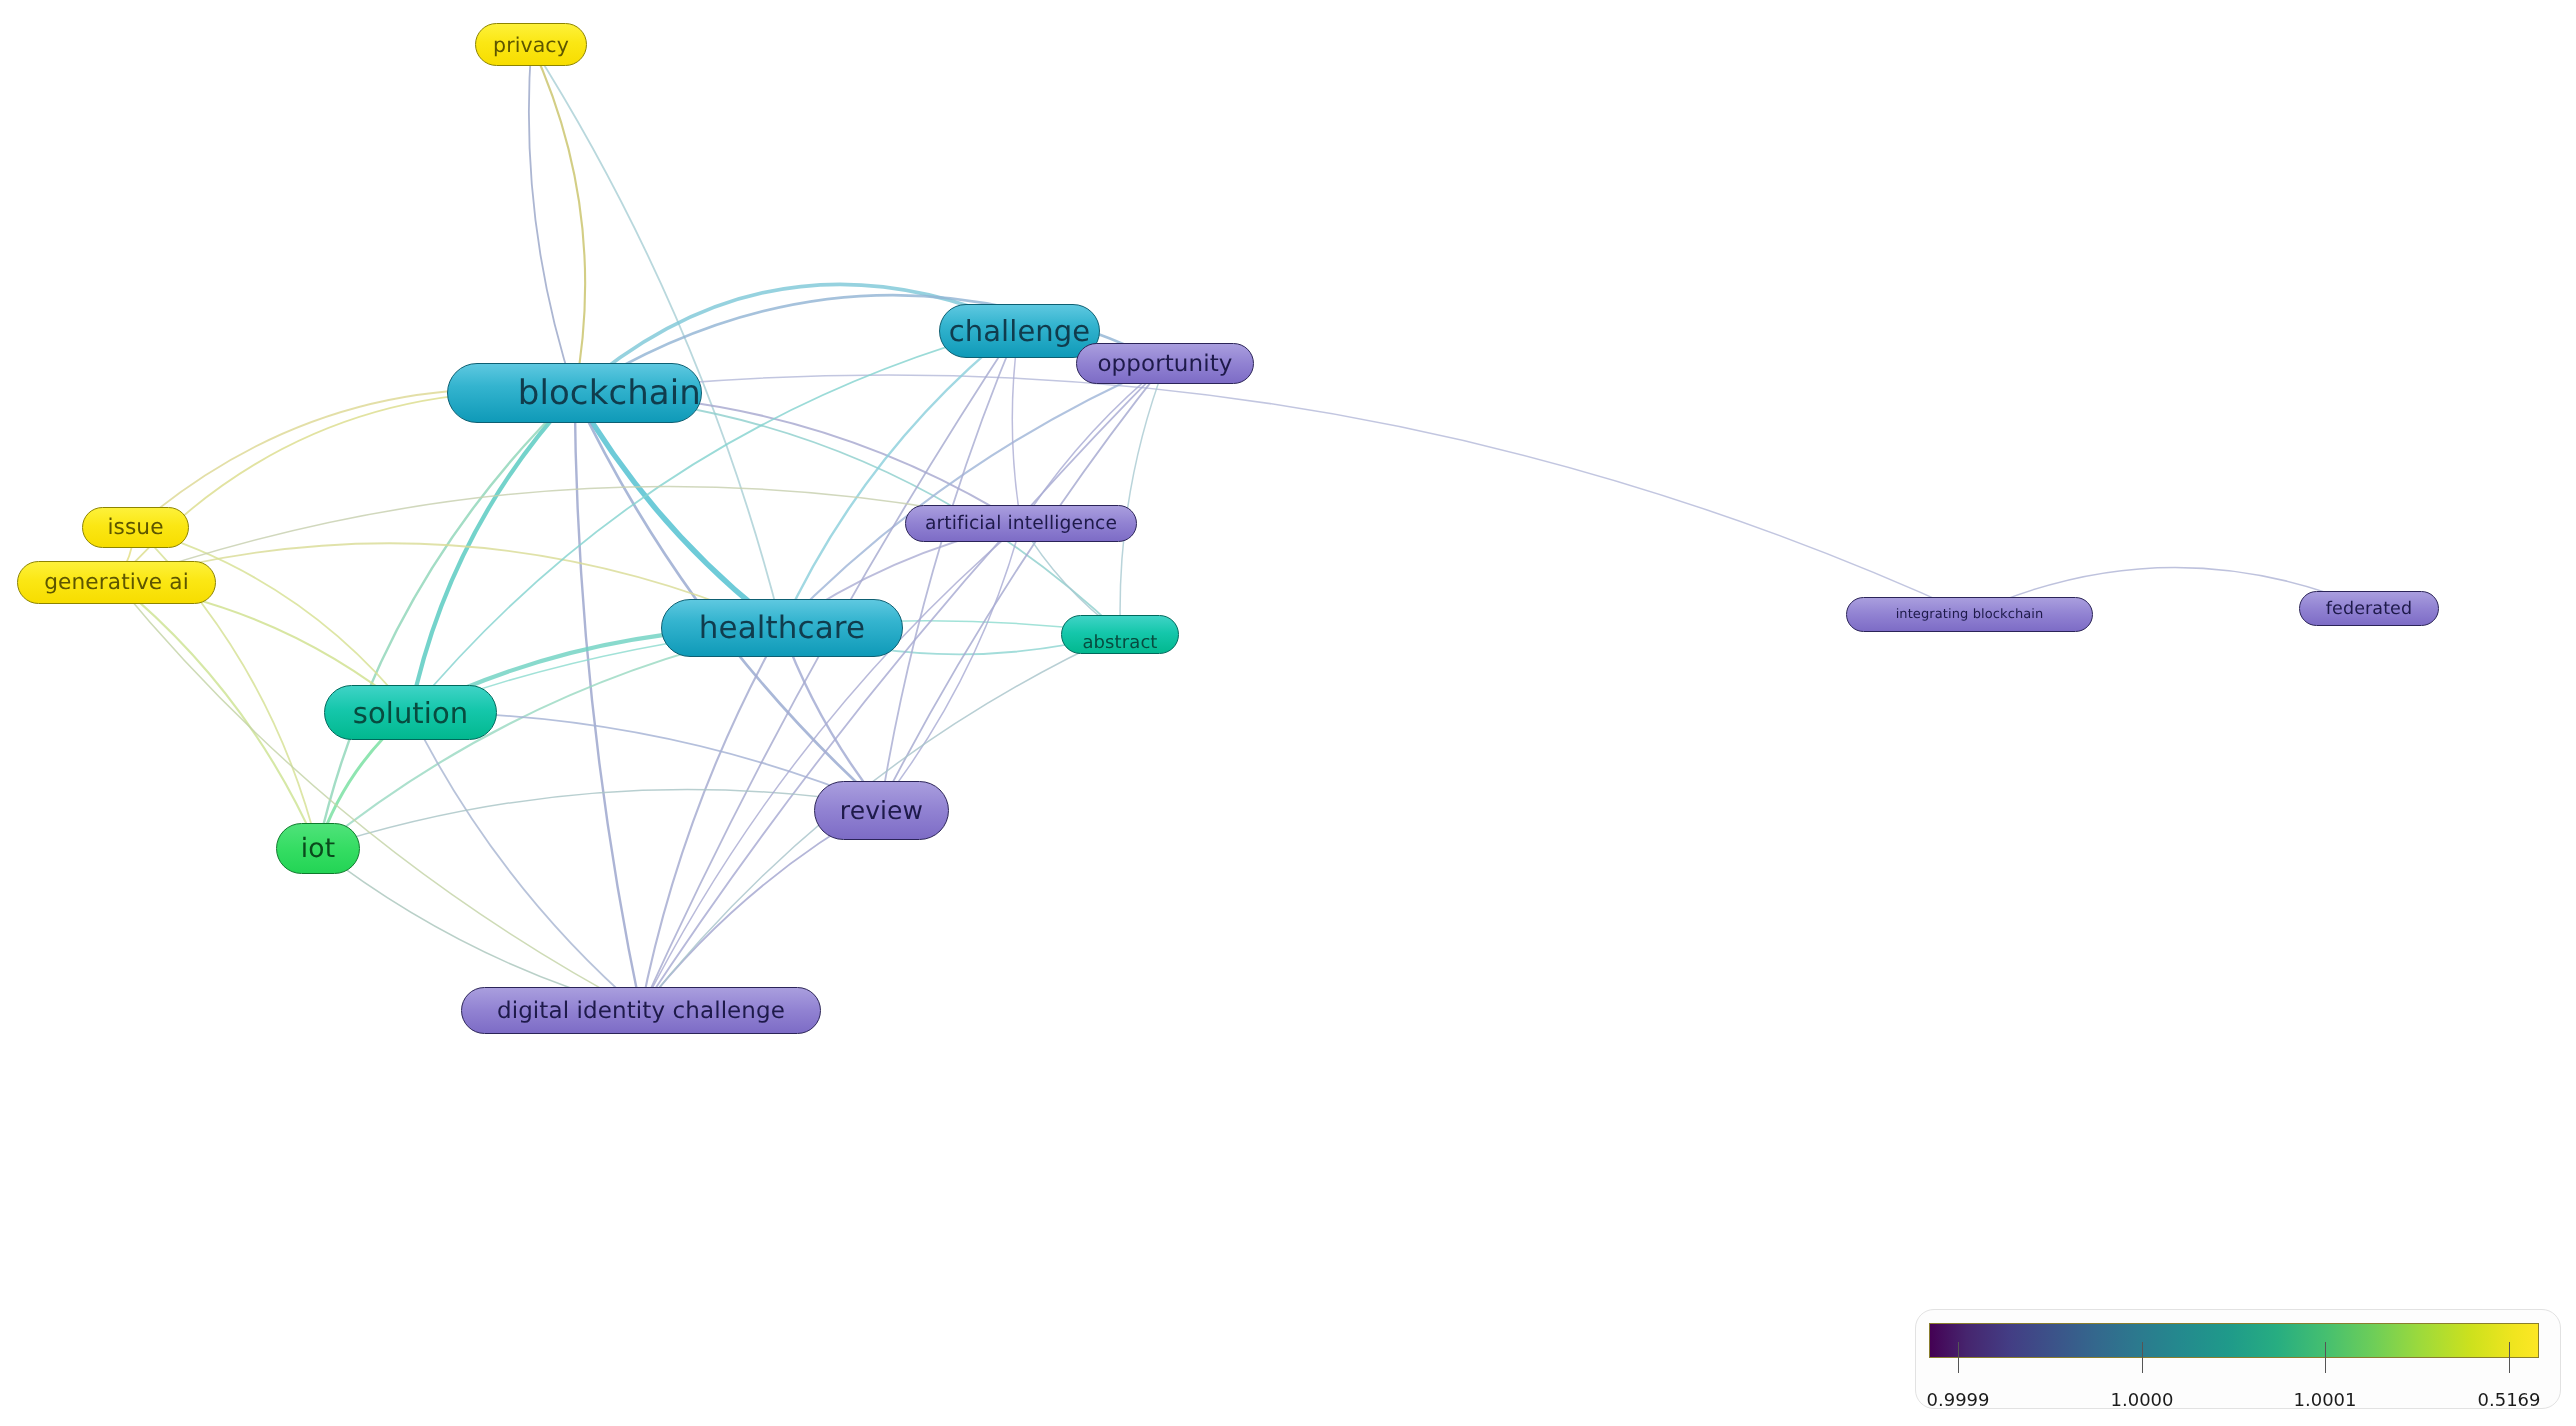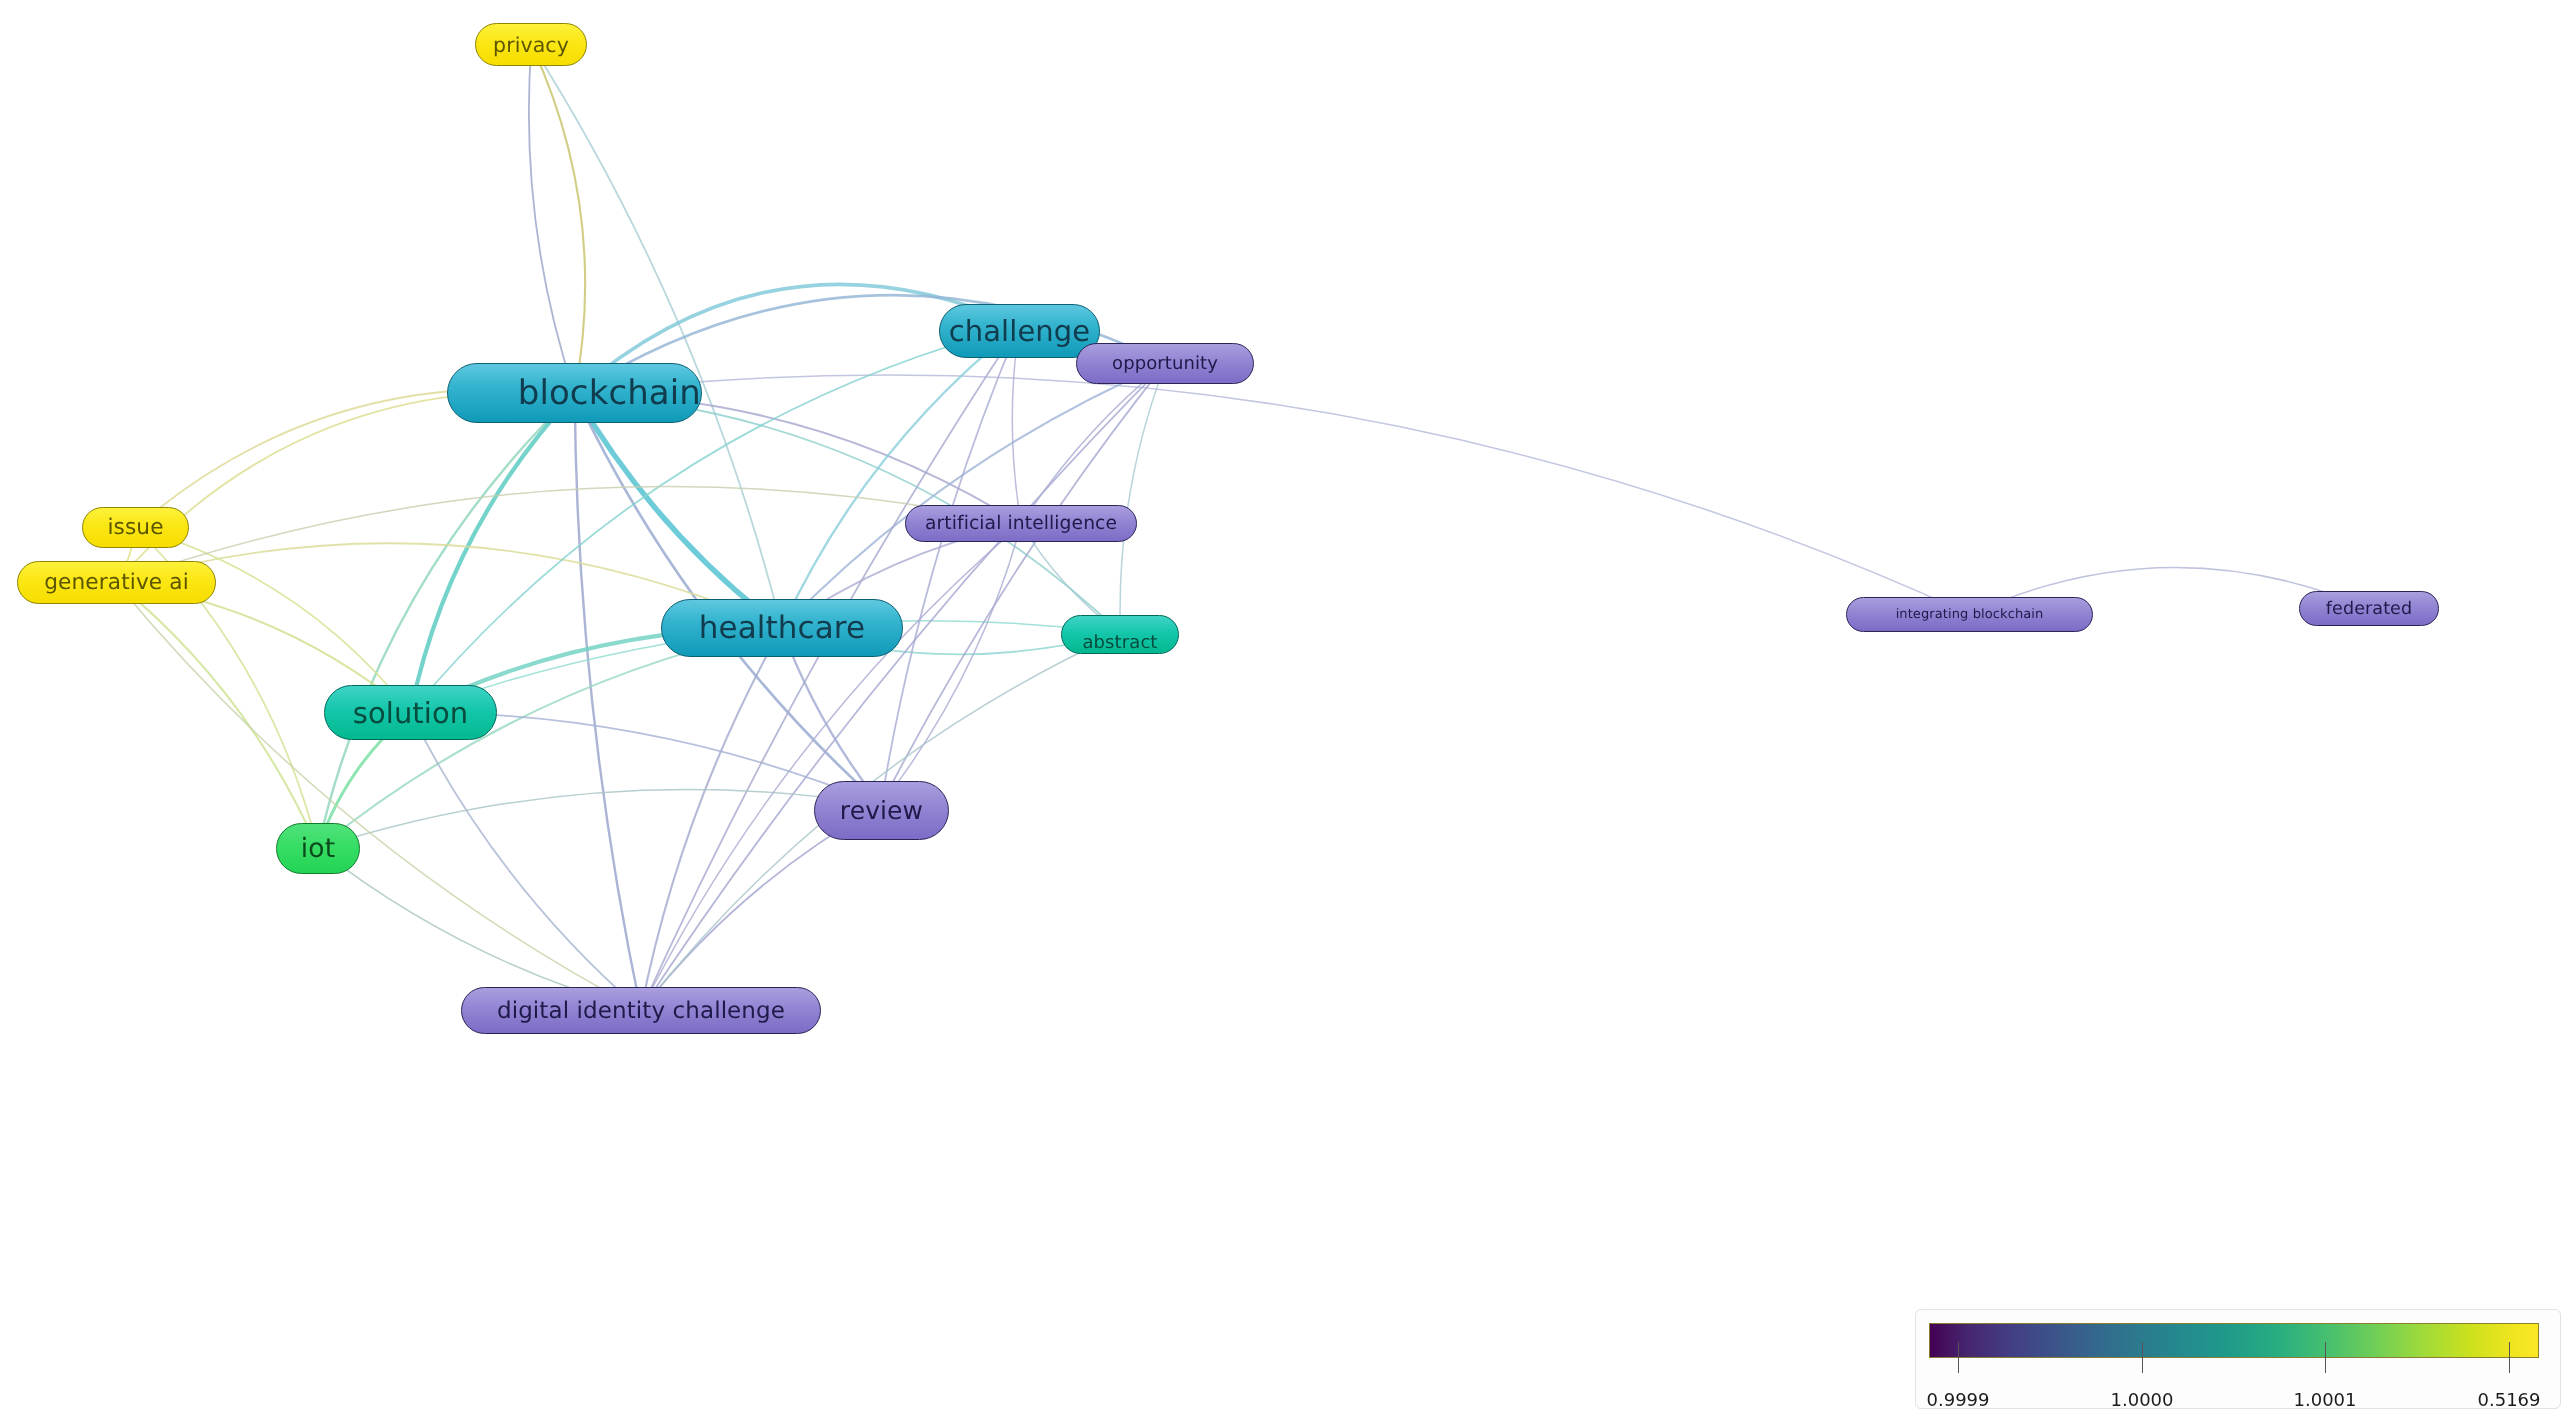--- a/index.html
+++ b/index.html
@@ -24,21 +24,21 @@
              border:1.8px solid #00695c;color:#084b3f;}
   .n-green  {background:linear-gradient(180deg,#4fe27a 0%,#35dd63 50%,#23d455 100%);
              border:1.8px solid #0e7a2c;color:#0a4a1c;}
   .n-yellow {background:linear-gradient(180deg,#fdf13a 0%,#fbe714 45%,#f7dd00 100%);
              border:1.8px solid #8d8400;color:#5d5600;}
   .n-purple {background:linear-gradient(180deg,#a99ede 0%,#9182d2 50%,#7d6cc6 100%);
              border:1.8px solid #2b2458;color:#1e1a4a;}
 
   
   #legend{position:absolute;box-sizing:border-box;
-          background:#fdfdfd;border:1.2px solid #e2e2e2;border-radius:6px;}
+          background:#fdfdfd;border:1.2px solid #e2e2e2;border-radius:19px;}
   #legend-bar{position:absolute;box-sizing:border-box;border:1.2px solid #8a7f2e;
     background:linear-gradient(90deg,
       #440154 0%,  #46256e 6%,  #433d84 13%, #3c5289 20%,
       #34678d 27%, #2c798e 34%, #24898e 41%, #1f9a8a 49%,
       #27ad81 57%, #45bf70 65%, #6ece58 73%, #9fda3a 81%,
       #cde11d 89%, #f0e51f 96%, #fde725 100%);}
   .cb-tick{position:absolute;width:1.2px;background:#555;}
   .cb-label{position:absolute;color:#1b1b1b;font-size:18px;
             font-family:"DejaVu Sans","Liberation Sans",sans-serif;
             transform:translateX(-50%);white-space:nowrap;}
@@ -101,21 +101,21 @@
       <path d="M 1862 1052 Q 1388.26 1269.86 1065 1679" fill="none" stroke="#a8c5cb" stroke-width="2.5" stroke-linecap="round" opacity="0.82"></path>
       <path d="M 3273 1021 Q 3602.3 870.14 3936 1011" fill="none" stroke="#b0b4d6" stroke-width="2.5" stroke-linecap="round" opacity="0.82"></path>
     </svg>
   <div id="node-layer">
       <div class="node n-yellow" style="left: 475px; top: 23px; width: 112px; height: 43px; font-size: 20.5px;">
         <span class="node-label">privacy</span>
       </div>
       <div class="node n-teal" style="left: 939px; top: 304px; width: 161px; height: 54px; font-size: 29px;">
         <span class="node-label">challenge</span>
       </div>
-      <div class="node n-purple" style="left: 1076px; top: 343px; width: 178px; height: 41px; font-size: 18px;">
+      <div class="node n-purple" style="left: 1076px; top: 343px; width: 178px; height: 41px; font-size: 23px;">
         <span class="node-label">opportunity</span>
       </div>
       <div class="node n-teal" style="left: 447px; top: 363px; width: 255px; height: 60px; font-size: 34px; justify-content: flex-end;">
         <span class="node-label">blockchain</span>
       </div>
       <div class="node n-yellow" style="left: 82px; top: 507px; width: 107px; height: 41px; font-size: 21.7px;">
         <span class="node-label">issue</span>
       </div>
       <div class="node n-purple" style="left: 905px; top: 505px; width: 232px; height: 37px; font-size: 18.7px;">
         <span class="node-label">artificial intelligence</span>

